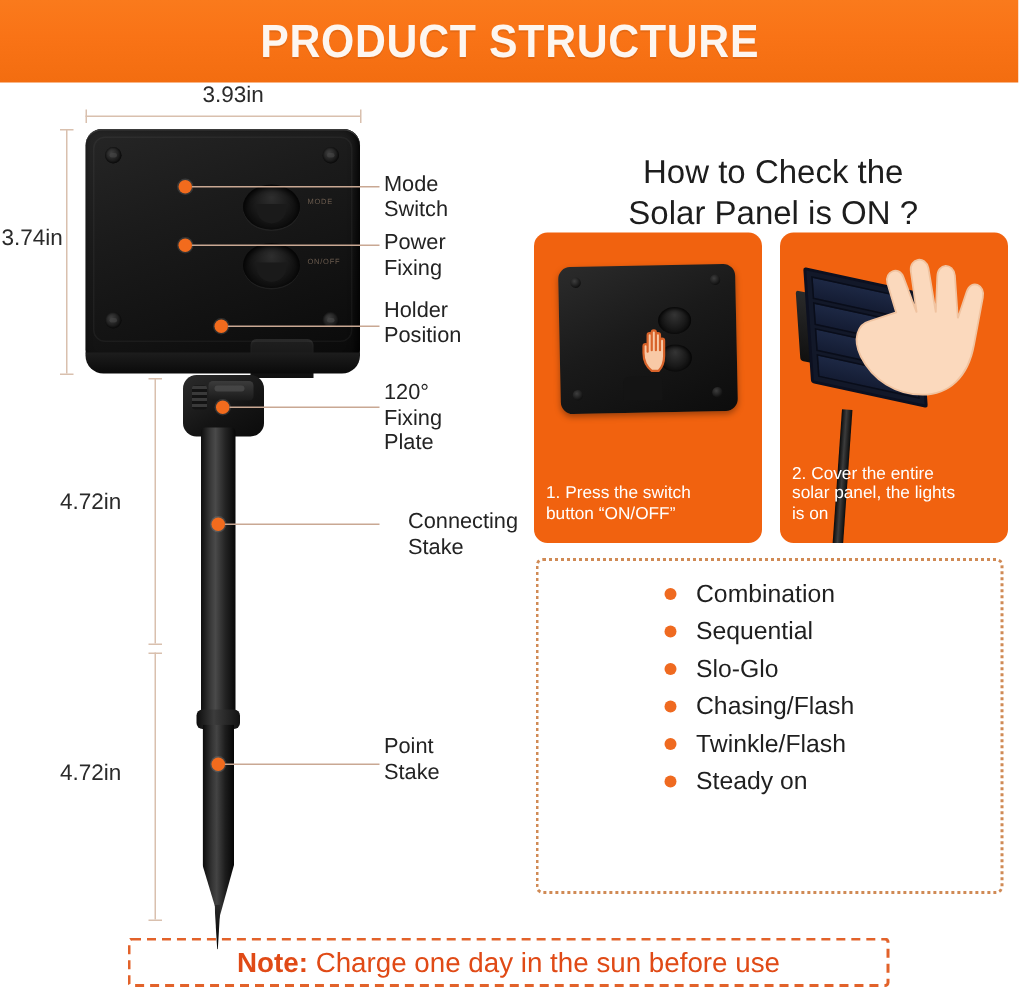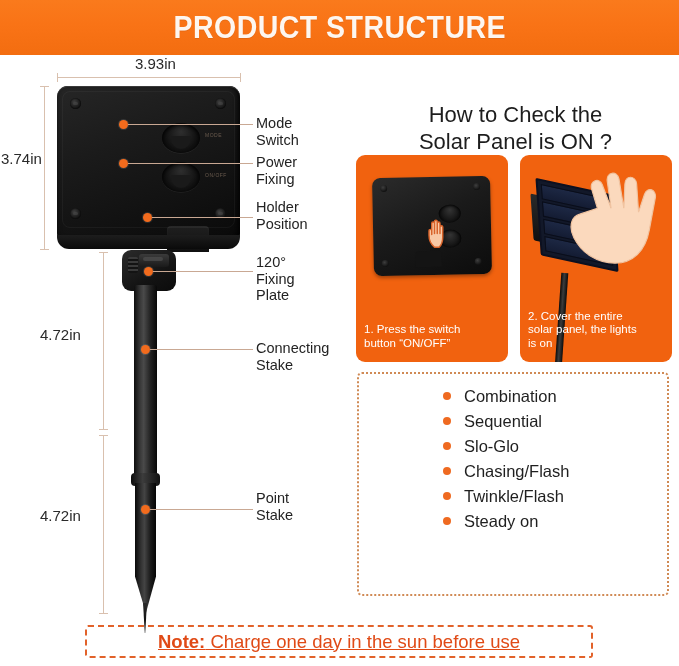--- a/index.html
+++ b/index.html
@@ -235,21 +235,21 @@
   }
 
   
   .note{
     position:absolute;left:85px;top:625px;width:508px;height:33px;
     border:2px dashed #e2622a;border-radius:3px;
     display:flex;align-items:center;justify-content:center;
     box-sizing:border-box;
   }
   .note-text{
-    color:#e04a16;font-size:18.5px;white-space:pre;text-decoration:underline;
+    color:#e04a16;font-size:18.5px;white-space:pre;
   }
   .note-text b{font-weight:bold;}
 </style>
 </head>
 <body>
 
 <div class="page">
 
   <div class="banner">
     <div class="banner-title">PRODUCT STRUCTURE</div>
@@ -315,21 +315,21 @@
 Position</div>
 
     <div class="dot" style="left:144px;top:212px;"></div>
     <div class="leader" style="left:153px;top:216px;width:100px;"></div>
     <div class="callout" style="left:256px;top:199px;">120°
 Fixing
 Plate</div>
 
     <div class="dot" style="left:141px;top:290px;"></div>
     <div class="leader" style="left:150px;top:294px;width:103px;"></div>
-    <div class="callout" style="left:256px;top:285px;">Connecting
+    <div class="callout" style="left:272px;top:285px;">Connecting
 Stake</div>
 
     <div class="dot" style="left:141px;top:450px;"></div>
     <div class="leader" style="left:150px;top:454px;width:103px;"></div>
     <div class="callout" style="left:256px;top:435px;">Point
 Stake</div>
   </div>
 
   <div class="right">
 

